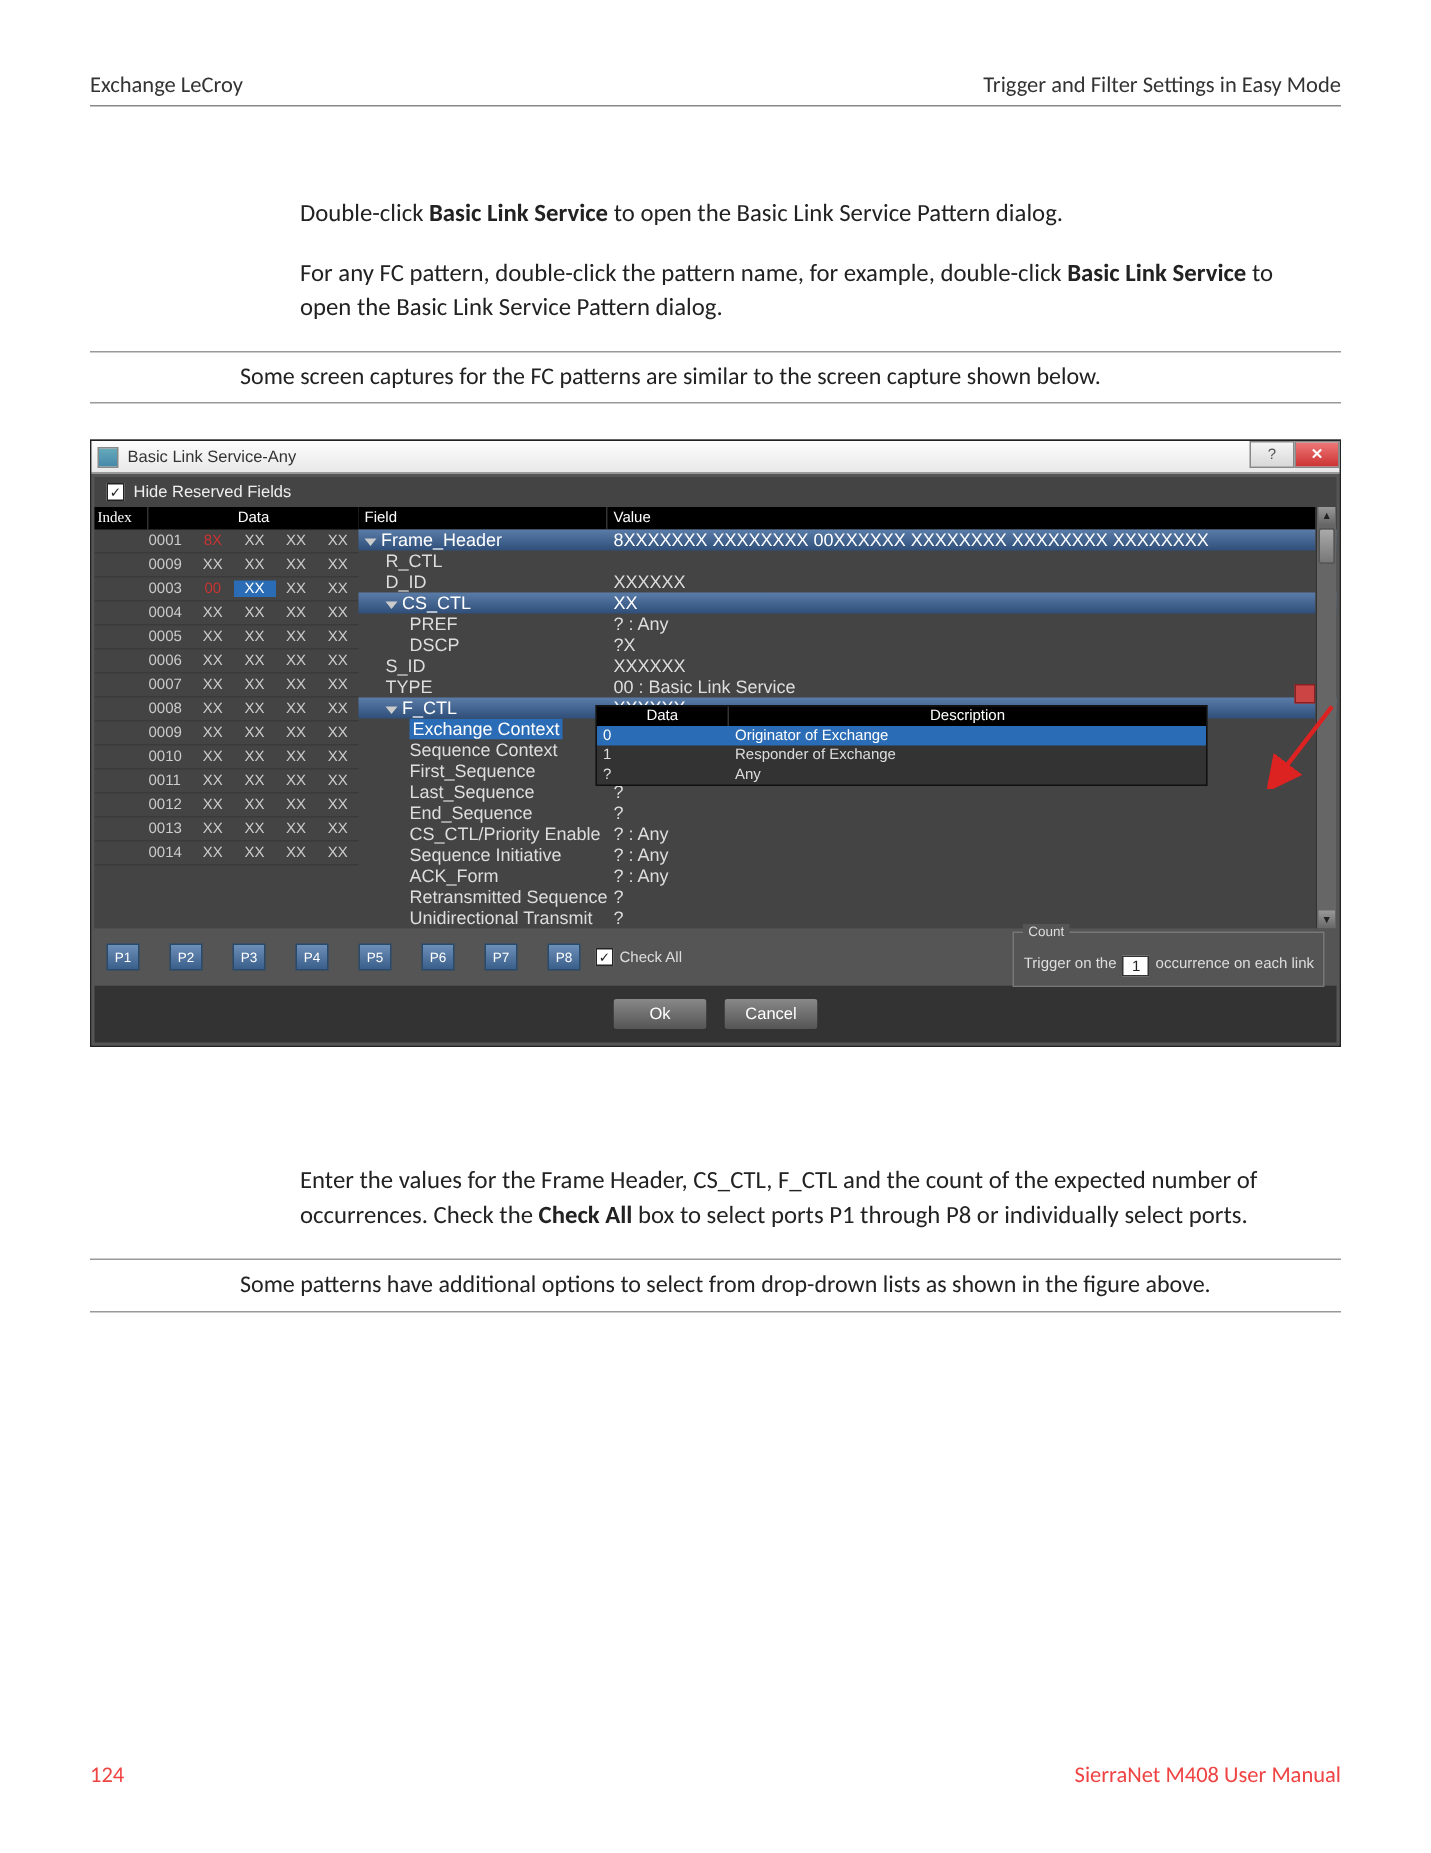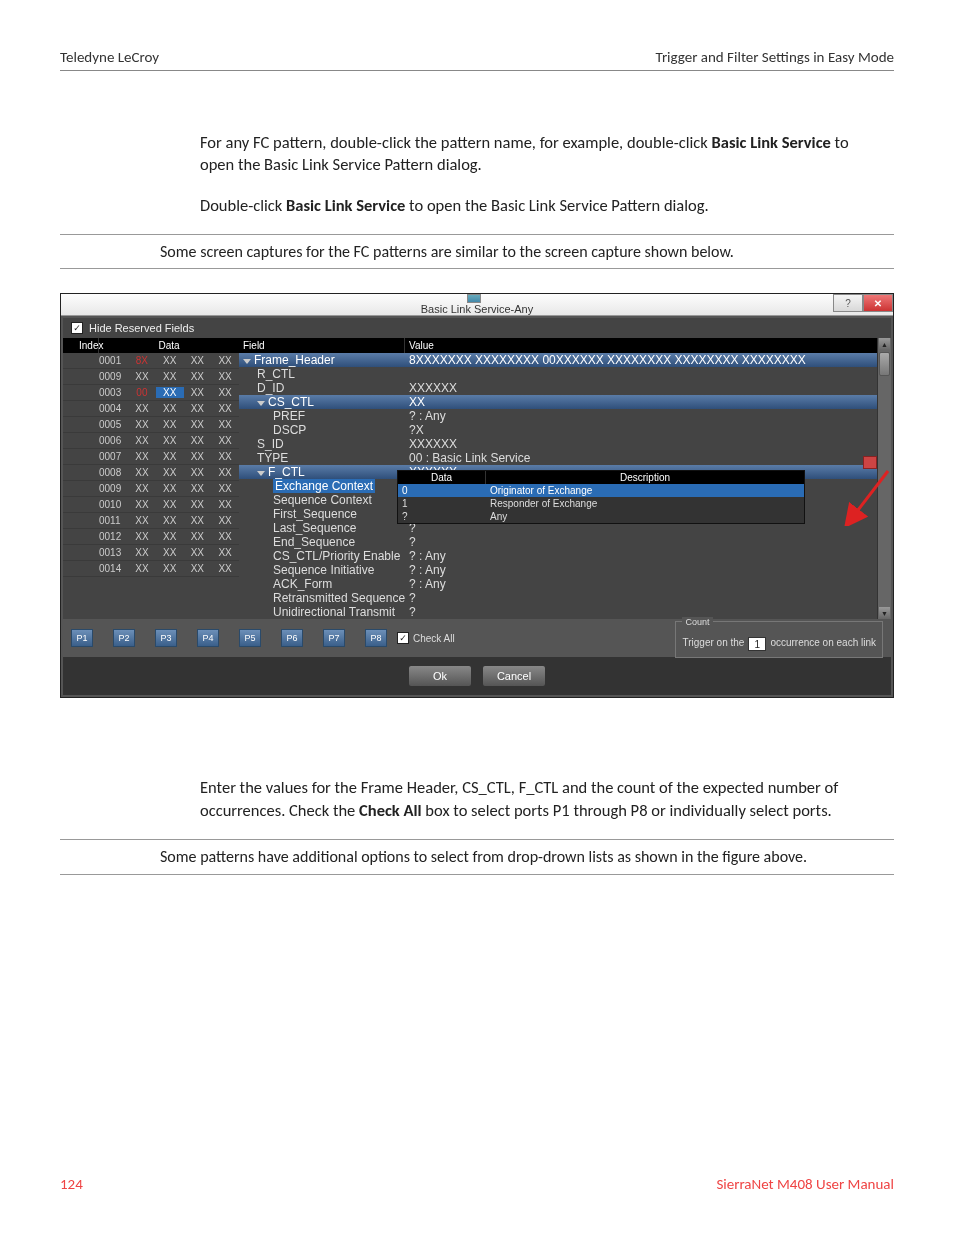--- a/index.html
+++ b/index.html
@@ -5,34 +5,34 @@
   * { box-sizing: border-box; margin: 0; padding: 0; }
   body { width: 954px; height: 1235px; background: #fff; font-family: "Segoe UI", Calibri, Arial, sans-serif; color: #222; position: relative; }
   .page-pad { padding: 48px 60px 0 60px; }
   .header-row { display: flex; justify-content: space-between; font-size: 15px; color: #333; margin-bottom: 4px; }
   .hr-top { border: none; border-top: 1px solid #888; margin-bottom: 60px; }
   .body-block { margin-left: 140px; margin-right: 30px; font-size: 16.5px; line-height: 1.35; }
   .body-block p { margin-bottom: 18px; }
   .note-box { margin: 6px 60px 24px 60px; border-top: 1px solid #999; border-bottom: 1px solid #999; padding: 6px 40px 6px 100px; font-size: 16px; line-height: 1.35; }
   .screenshot-wrap { margin: 0 60px 30px 60px; }
   .dialog { width: 100%; background: #555; border: 1px solid #222; font-family: "Segoe UI", Tahoma, sans-serif; font-size: 11px; color: #eee; position: relative; }
-  .titlebar { background: linear-gradient(#fdfdfd,#e8e8e8); height: 22px; display: flex; align-items: center; padding: 0 4px; color: #333; border-bottom: 1px solid #999; position: relative; flex-direction: column; }
+  .titlebar { background: linear-gradient(#fdfdfd,#e8e8e8); height: 22px; display: flex; align-items: center; padding: 0 4px; color: #333; border-bottom: 1px solid #999; position: relative; }
   .titlebar .ticon { width: 14px; height: 14px; background: linear-gradient(#6ab,#48a); margin-right: 6px; border: 1px solid #888; }
   .winbtns { position: absolute; right: 0; top: 0; display: flex; }
   .winbtn { width: 30px; height: 18px; border: 1px solid #888; display: flex; align-items: center; justify-content: center; font-size: 10px; }
   .winbtn.help { background: linear-gradient(#f5f5f5,#d8d8d8); color: #555; }
   .winbtn.close { background: linear-gradient(#e77,#c33); color: #fff; font-weight: bold; }
   .dlg-body { background: #555; padding: 2px; }
   .hide-row { background: #444; padding: 4px 8px; display: flex; align-items: center; gap: 6px; }
   .chk { width: 12px; height: 12px; background: #fff; border: 1px solid #222; display: inline-flex; align-items: center; justify-content: center; font-size: 9px; color: #222; }
   .panes { display: flex; gap: 0; background: #444; }
   .left-pane { width: 176px; background: #444; }
   .right-pane { flex: 1; background: #444; position: relative; }
   .thead { background: #000; color: #fff; font-size: 10px; display: flex; }
-  .left-pane .thead .c0 { width: 36px; padding: 2px 16px; border-right: 1px solid #333; }
+  .left-pane .thead .c0 { width: 36px; padding: 2px 2px; border-right: 1px solid #333; font-family: Liberation Serif, serif; }
   .left-pane .thead .cdata { flex: 1; text-align: center; padding: 2px; }
   .drow { display: flex; font-size: 10px; color: #ccc; border-bottom: 1px solid #3a3a3a; height: 16px; align-items: center; padding-left: 32px; }
   .drow .c0 { width: 36px; padding: 0 4px; }
   .drow .cd { width: 31px; text-align: center; }
   .drow.r1 .cd:nth-child(2) { color: #c33; }
   .drow.r3 .cd:nth-child(2) { color: #c33; }
   .drow.r3 .cd:nth-child(3) { background: #2a6cb5; color: #fff; }
   .right-pane .thead .cF { width: 166px; padding: 2px 4px; border-right: 1px solid #333; }
   .right-pane .thead .cV { flex: 1; padding: 2px 4px; }
   .frow { display: flex; font-size: 12px; color: #ddd; height: 14px; align-items: center; }
@@ -66,31 +66,31 @@
   .scroll-stub .thumb { position:absolute; left:1px; right:1px; top:14px; height:24px; background:linear-gradient(#aaa,#777); border:1px solid #555; border-radius:2px;}
   .scroll-stub .arr { position:absolute; left:1px; right:1px; height:12px; background:linear-gradient(#999,#666); display:flex;align-items:center;justify-content:center;font-size:7px;color:#222;}
   .scroll-stub .arr.top{top:0;} .scroll-stub .arr.bot{bottom:0;}
   .redbox { position:absolute; right:14px; top:118px; width:14px; height:13px; background:#c44; border:1px solid #822;}
 </style>
 </head>
 <body>
 
 <div class="page-pad">
   <div class="header-row">
-    <span>Teledyne LeCroy</span>
+    <span>Exchange LeCroy</span>
     <span>Trigger and Filter Settings in Easy Mode</span>
   </div>
   <hr class="hr-top">
 
   <div class="body-block">
     <p>
-      <span>For any FC pattern, double-click the pattern name, for example, double-click </span><strong>Basic Link Service</strong><span> to open the Basic Link Service Pattern dialog.</span>
+      <span>Double-click </span><strong>Basic Link Service</strong><span> to open the Basic Link Service Pattern dialog.</span>
     </p>
     <p>
-      <span>Double-click </span><strong>Basic Link Service</strong><span> to open the Basic Link Service Pattern dialog.</span>
+      <span>For any FC pattern, double-click the pattern name, for example, double-click </span><strong>Basic Link Service</strong><span> to open the Basic Link Service Pattern dialog.</span>
     </p>
   </div>
 </div>
 
 <div class="note-box">
   <span>Some screen captures for the FC patterns are similar to the screen capture shown below.</span>
 </div>
 
 <div class="screenshot-wrap">
   <div class="dialog">

